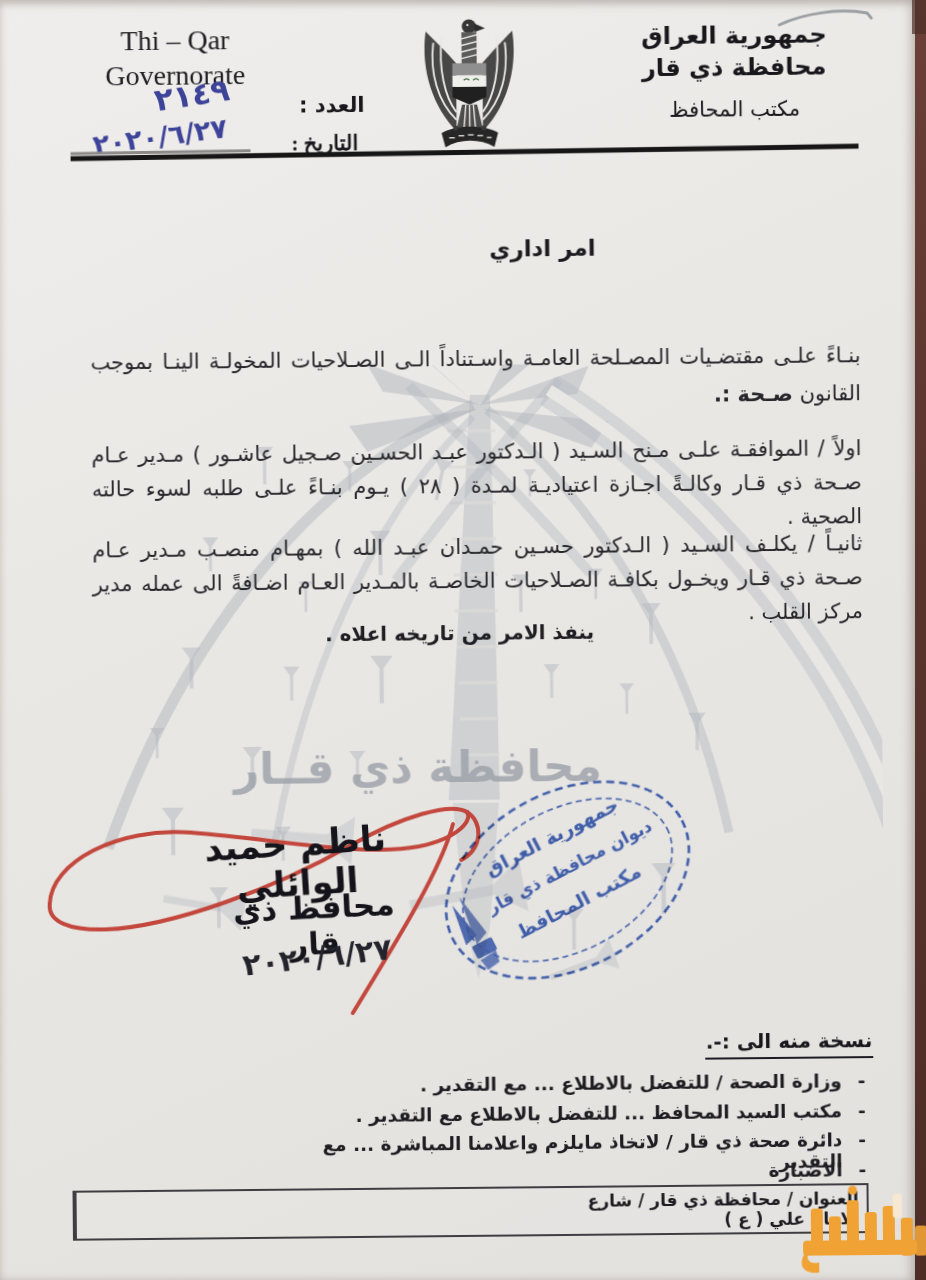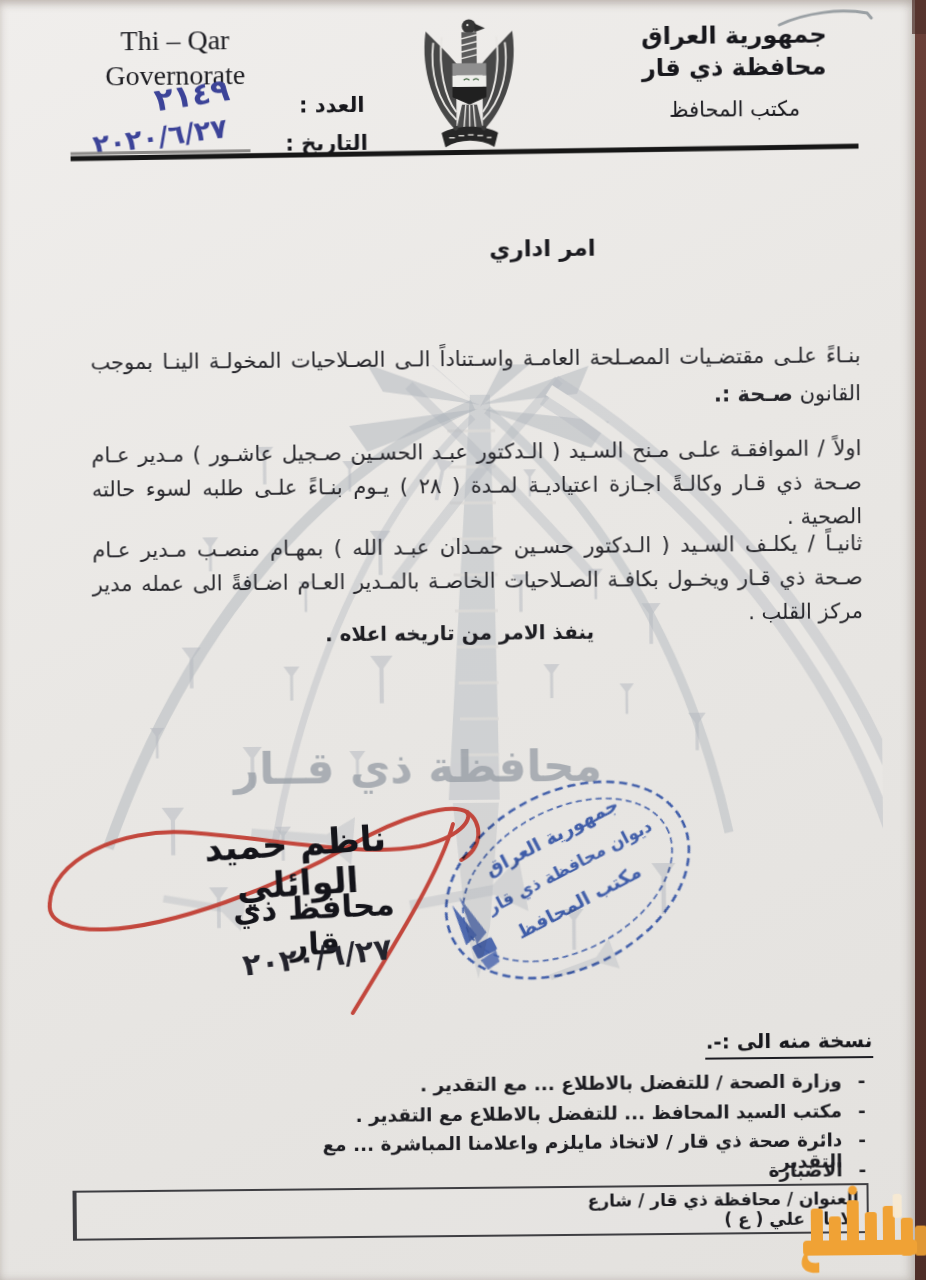--- a/index.html
+++ b/index.html
@@ -79,21 +79,21 @@
   <div class="content">
 
     <div class="org-en">
       <div>Thi – Qar</div>
       <div>Governorate</div>
     </div>
 
     <div class="meta-label ar" style="left:303px;top:92px;text-align:right;">العدد :</div>
     <div class="hand" style="left:158px;top:74px;">٢١٤٩</div>
 
-    <div class="meta-label ar" style="left:289px;top:130px;">التاريخ :</div>
+    <div class="meta-label ar" style="left:295px;top:130px;font-family:Liberation Serif, serif;">التاريخ :</div>
     <div class="hand" style="left:96px;top:118px;font-size:27px;letter-spacing:2px;transform:rotate(-7deg);">٢٠٢٠/٦/٢٧</div>
 
     <svg class="emblem" style="position:absolute;left:417px;top:12px;" width="113" height="146" viewBox="0 0 120 150">
       <path d="M14 18 C8 60 22 100 46 124 L46 52 C36 40 24 28 14 18 Z" fill="#474747"></path>
       <path d="M106 18 C112 60 98 100 74 124 L74 52 C84 40 96 28 106 18 Z" fill="#474747"></path>
       <path d="M22 30 C18 62 26 92 46 112" stroke="#e9e7e4" stroke-width="2" fill="none"></path>
       <path d="M31 24 C27 58 34 88 46 104" stroke="#e9e7e4" stroke-width="2" fill="none"></path>
       <path d="M98 30 C102 62 94 92 74 112" stroke="#e9e7e4" stroke-width="2" fill="none"></path>
       <path d="M89 24 C93 58 86 88 74 104" stroke="#e9e7e4" stroke-width="2" fill="none"></path>
       <circle cx="60" cy="13" r="7.5" fill="#353535"></circle>

